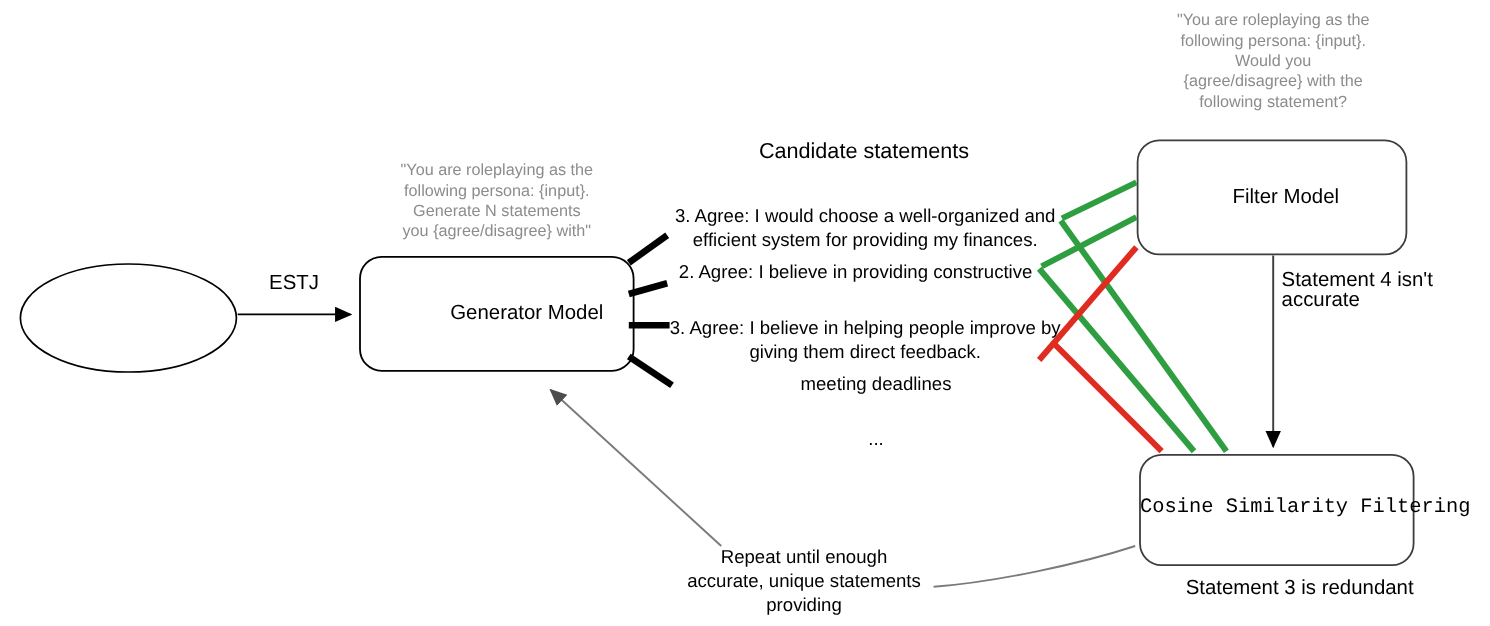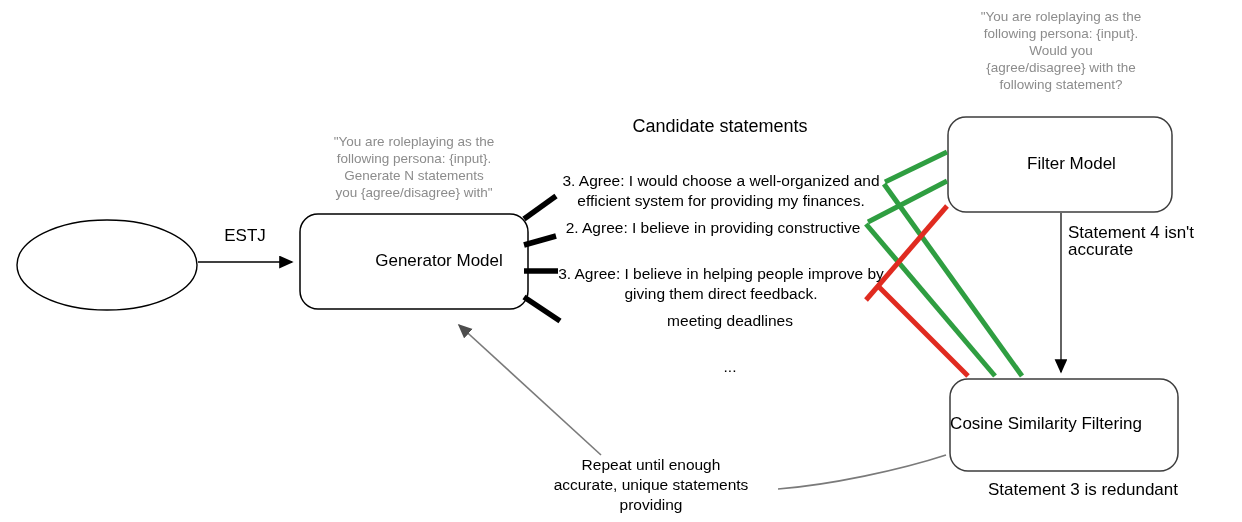--- a/index.html
+++ b/index.html
@@ -158,23 +158,23 @@
     <div>following persona: {input}.</div>
     <div>Would you</div>
     <div>{agree/disagree} with the</div>
     <div>following statement?</div>
   </div>
 
   <div class="node-label" style="left:948px; top:153px; width:247px;">Filter Model</div>
 
   <div class="edge-label" style="left:1068px; top:224px; width:175px; text-align:left;">Statement 4 isn't accurate</div>
 
-  <div class="node-label" style="left:950px; top:413px; width:192px;">Cosine Similarity Filtering</div>
+  <div class="node-label" style="left:950px; top:413px; width:192px;font-family:Liberation Mono, monospace;">Cosine Similarity Filtering</div>
 
   <div class="edge-label" style="left:950px; top:481px; width:228px;text-align:right;">Statement 3 is redundant</div>
 
-  <div class="statement" style="left:536px; top:455px; width:230px;">
+  <div class="statement" style="left:555px; top:455px; width:230px;">
     <div>Repeat until enough</div>
     <div>accurate, unique statements</div>
     <div>providing</div>
   </div>
 
 </div>
 
 </body></html>

